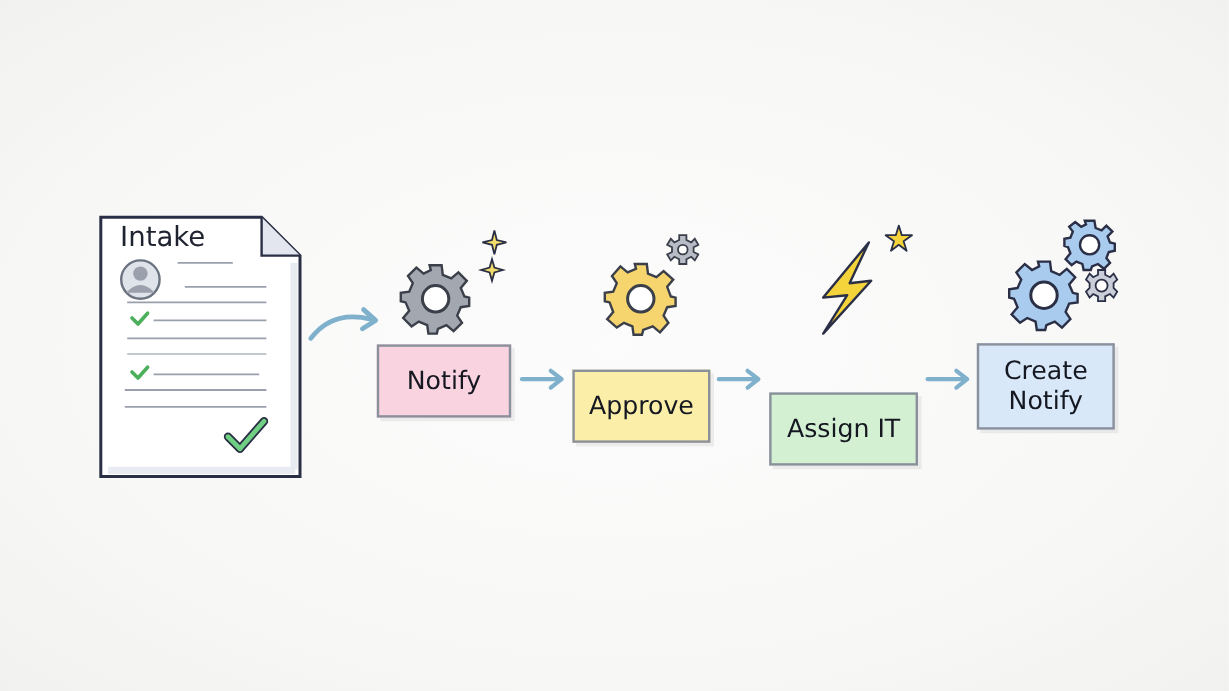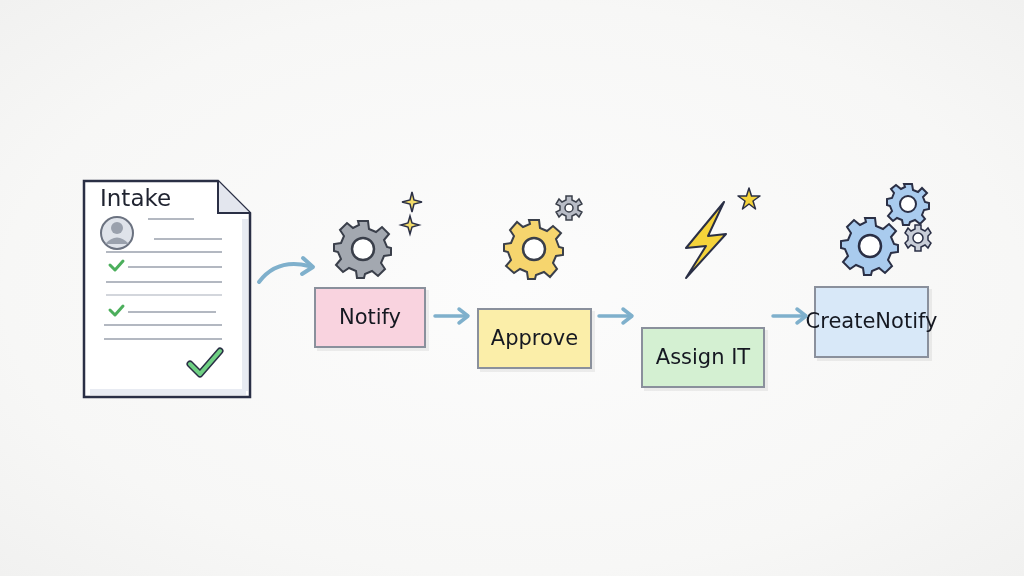--- a/index.html
+++ b/index.html
@@ -117,21 +117,21 @@
 
 <div class="step" style="left:314px; top:287px; width:112px; height:61px; background:#f9d3df;">
   <span>Notify</span>
 </div>
 <div class="step" style="left:477px; top:287px; width:115px; height:61px; background:#fbeea9;margin-top:21px;">
   <span>Approve</span>
 </div>
 <div class="step" style="left:641px; top:287px; width:124px; height:61px; background:#d4f0d2;margin-top:40px;">
   <span>Assign IT</span>
 </div>
-<div class="step" style="left:814px; top:286px; width:115px; height:72px; background:#d8e8f8; flex-direction:row;">
+<div class="step" style="left:814px; top:286px; width:115px; height:72px; background:#d8e8f8; flex-direction:column;">
   <span>Create</span>
   <span>Notify</span>
 </div>
 
 <svg class="arrow" style="left:433px; top:306px;" width="40" height="20">
   <line x1="2" y1="10" x2="34" y2="10" stroke="#7fb0cc" stroke-width="3.5" stroke-linecap="round"></line>
   <path d="M26,3 L35,10 L26,17" fill="none" stroke="#7fb0cc" stroke-width="3.5" stroke-linecap="round" stroke-linejoin="round"></path>
 </svg>
 <svg class="arrow" style="left:597px; top:306px;" width="40" height="20">
   <line x1="2" y1="10" x2="34" y2="10" stroke="#7fb0cc" stroke-width="3.5" stroke-linecap="round"></line>

